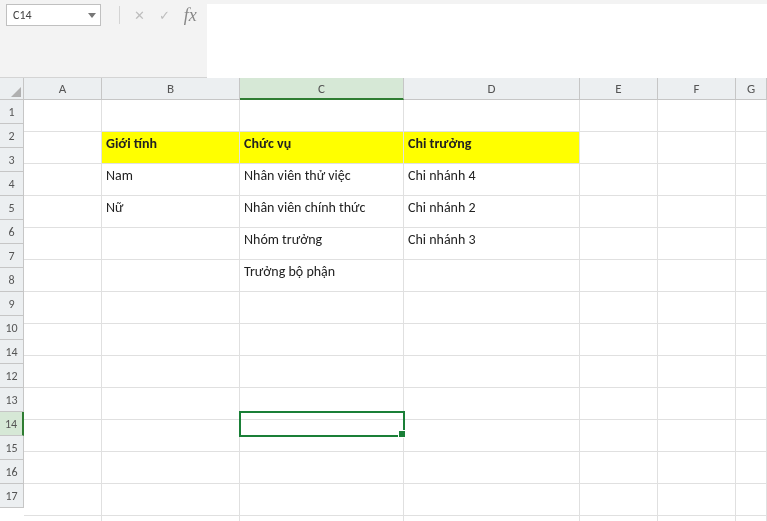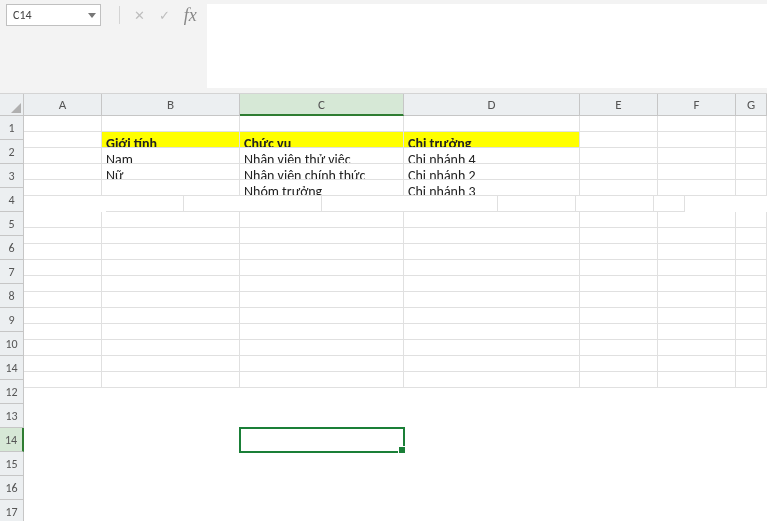--- a/index.html
+++ b/index.html
@@ -8,21 +8,21 @@
     font-size: 14px;
     background: #fff;
     color: #333;
     overflow: hidden;
     width: 767px;
     height: 521px;
   }
   .top-bar {
     display: flex;
     align-items: flex-start;
-    height: 94px;
+    height: 78px;
     border-bottom: 1px solid #d4d4d4;
     padding: 4px 0 0 6px;
     background: #f3f3f3;
   }
   .name-box {
     width: 95px;
     height: 22px;
     border: 1px solid #c0c0c0;
     background: #fff;
     display: flex;
@@ -110,22 +110,21 @@
     font-size: 12px;
     line-height: 24px;
     color: #555;
   }
   .row-h.active { background: #d6e8d6; border-right: 2px solid #2f7d32; }
   .cells {
     position: relative;
   }
   .row {
     display: flex;
-    height: 16px;
-    justify-content: center;
+    height: 32px;
   }
   .cell {
     border-right: 1px solid #e0e0e0;
     border-bottom: 1px solid #e0e0e0;
     padding: 0 4px;
     line-height: 23px;
     font-size: 14px;
     color: #222;
     overflow: hidden;
     white-space: nowrap;
@@ -249,20 +248,21 @@
           <div class="cell col-B"></div>
           <div class="cell col-C">Nhóm trưởng</div>
           <div class="cell col-D">Chi nhánh 3</div>
           <div class="cell col-E"></div>
           <div class="cell col-F"></div>
           <div class="cell col-G"></div>
         </div>
         <div class="row">
           <div class="cell col-A"></div>
           <div class="cell col-B"></div>
+          <div class="cell col-C">Trưởng bộ phận</div>
           <div class="cell col-D"></div>
           <div class="cell col-E"></div>
           <div class="cell col-F"></div>
           <div class="cell col-G"></div>
         </div>
         <div class="row">
           <div class="cell col-A"></div>
           <div class="cell col-B"></div>
           <div class="cell col-C"></div>
           <div class="cell col-D"></div>

